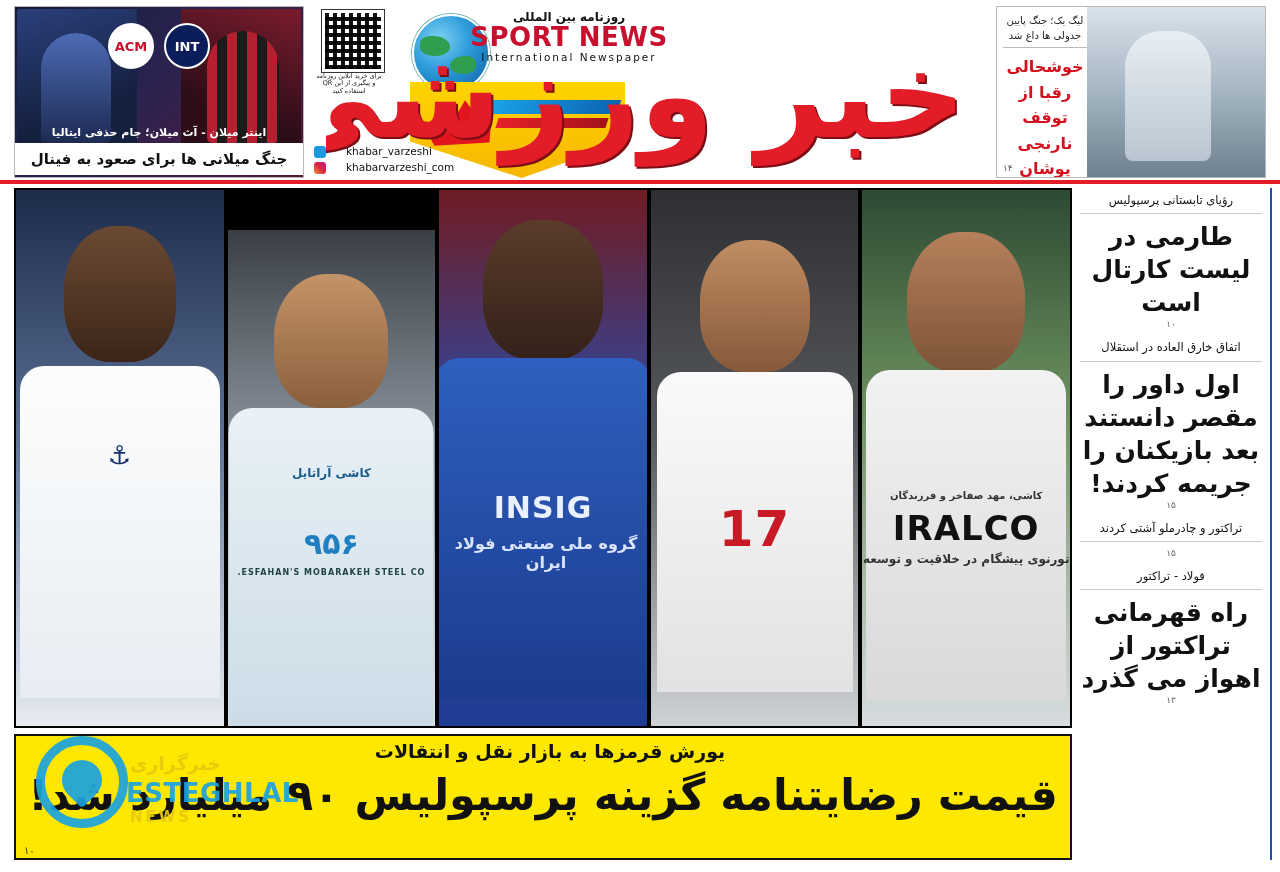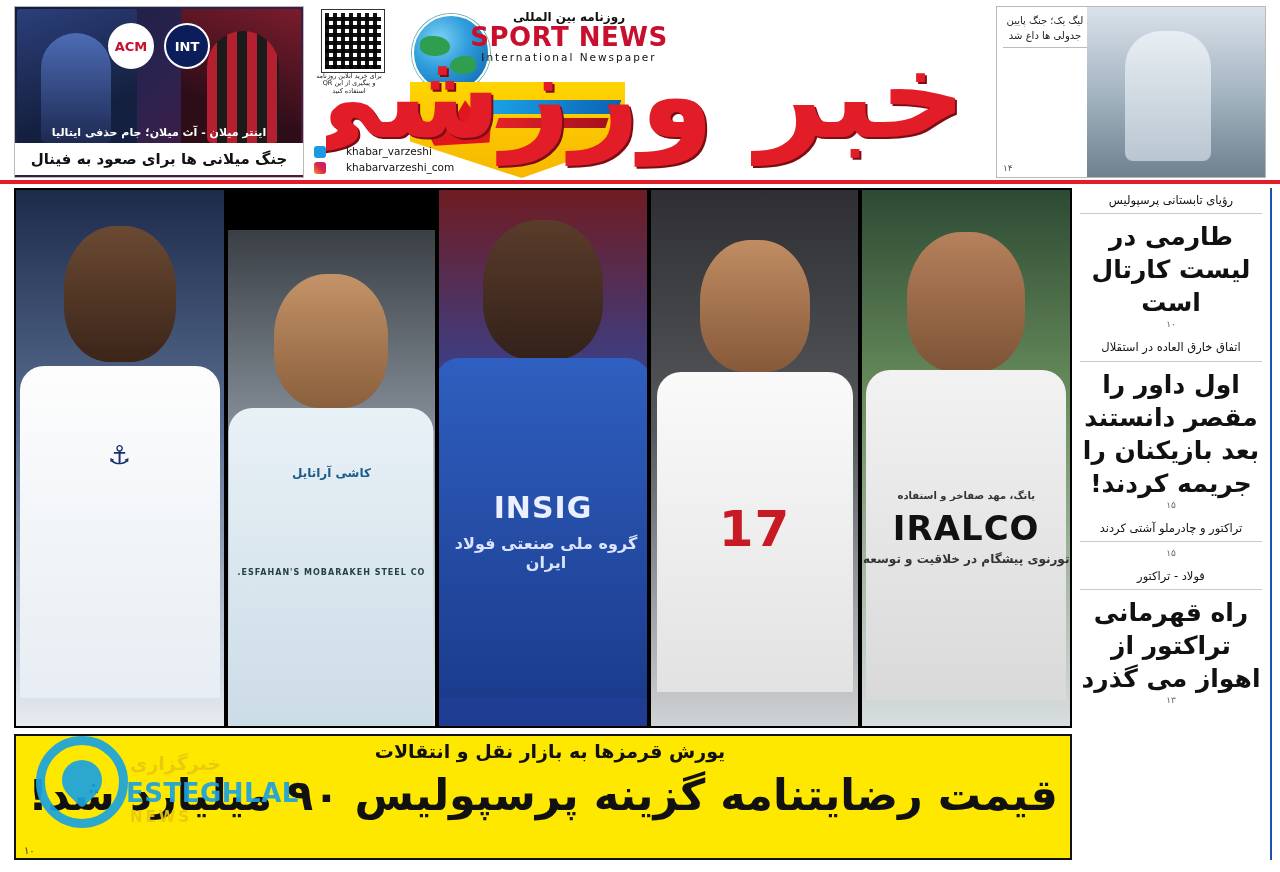--- a/index.html
+++ b/index.html
@@ -264,20 +264,21 @@
         <div class="l1">سالروز شهادت امام جعفر صادق (ع) را تسلیت می گوییم</div>
         <div>چهارشنبه ۳ اردیبهشت ۱۴۰۴ ـ سال بیست و هشتم</div>
         <div>شماره ۷۹۳۴ ـ ۸ صفحه ـ ۲۰ هزار تومان</div>
         <div class="site">W W W . K H A B A R V A R Z E S H I . C O M</div>
       </div>
 
       <div class="promo-right">
         <div class="photo"></div>
         <div class="txt">
           <div class="small">لیگ یک؛ جنگ پایین جدولی ها داغ شد</div>
+          <div class="big">خوشحالی رقبا از توقف نارنجی پوشان</div>
         </div>
         <div class="pg">۱۴</div>
       </div>
 
       <div class="social">
         <div>
           <span class="ic"></span>
           <span>khabar_varzeshi</span>
         </div>
         <div>
@@ -288,21 +289,21 @@
 
     </div>
     <div class="redline"></div>
   </div>
 
   <div class="photostrip">
 
     <div class="pcell p1">
       <div class="head" style="width:118px;height:140px;top:42px;background:linear-gradient(180deg,#b6815c,#7d5336);"></div>
       <div class="torso" style="width:200px;height:330px;top:180px;background:linear-gradient(180deg,#f2f2f2,#d9d9d9);"></div>
-      <div class="jerseytext" style="top:300px;font-size:10px;color:#333;">یاتگ، مهد صفاخر و استفاده</div>
+      <div class="jerseytext" style="top:300px;font-size:10px;color:#333;">کاشی، مهد صفاخر و فرزندگان</div>
       <div class="jerseytext" style="top:318px;font-size:34px;color:#111;">IRALCO</div>
       <div class="jerseytext" style="top:362px;font-size:12px;color:#333;">تورنوی پیشگام در خلاقیت و توسعه</div>
     </div>
 
     <div class="pcell p2">
       <div class="head" style="width:110px;height:132px;top:50px;background:linear-gradient(180deg,#c08d63,#86593a);"></div>
       <div class="torso" style="width:196px;height:320px;top:182px;background:linear-gradient(180deg,#fafafa,#e2e2e2);"></div>
       <div class="jerseytext" style="top:310px;font-size:50px;color:#c81a25;">17</div>
     </div>
 
@@ -310,20 +311,21 @@
       <div class="head" style="width:120px;height:140px;top:30px;background:linear-gradient(180deg,#5a3c2a,#33211a);"></div>
       <div class="torso" style="width:215px;height:340px;top:168px;background:linear-gradient(180deg,#2f5fc0,#1b3c8d);"></div>
       <div class="jerseytext" style="top:300px;font-size:30px;color:#eaf0ff;">INSIG</div>
       <div class="jerseytext" style="top:344px;font-size:16px;color:#dbe4ff;padding-left:6px;">گروه ملی صنعتی فولاد ایران</div>
     </div>
 
     <div class="pcell p4">
       <div class="head" style="width:114px;height:134px;top:44px;background:linear-gradient(180deg,#c49368,#8a5f3c);"></div>
       <div class="torso" style="width:205px;height:330px;top:178px;background:linear-gradient(180deg,#e8f1f6,#cbdbe6);"></div>
       <div class="jerseytext" style="top:236px;font-size:12px;color:#1a5b8a;">کاشی آراتایل</div>
+      <div class="jerseytext" style="top:296px;font-size:30px;color:#1f7fc0;">۹۵۶</div>
       <div class="jerseytext" style="top:338px;font-size:8px;color:#244;">ESFAHAN'S MOBARAKEH STEEL CO.</div>
     </div>
 
     <div class="pcell p5">
       <div class="head" style="width:112px;height:136px;top:36px;background:linear-gradient(180deg,#6b4a33,#3b2519);"></div>
       <div class="torso" style="width:200px;height:332px;top:176px;background:linear-gradient(180deg,#fdfdfd,#e7edf3);"></div>
       <div class="jerseytext" style="top:250px;font-size:26px;color:#15306e;">⚓</div>
     </div>
 
   </div>

